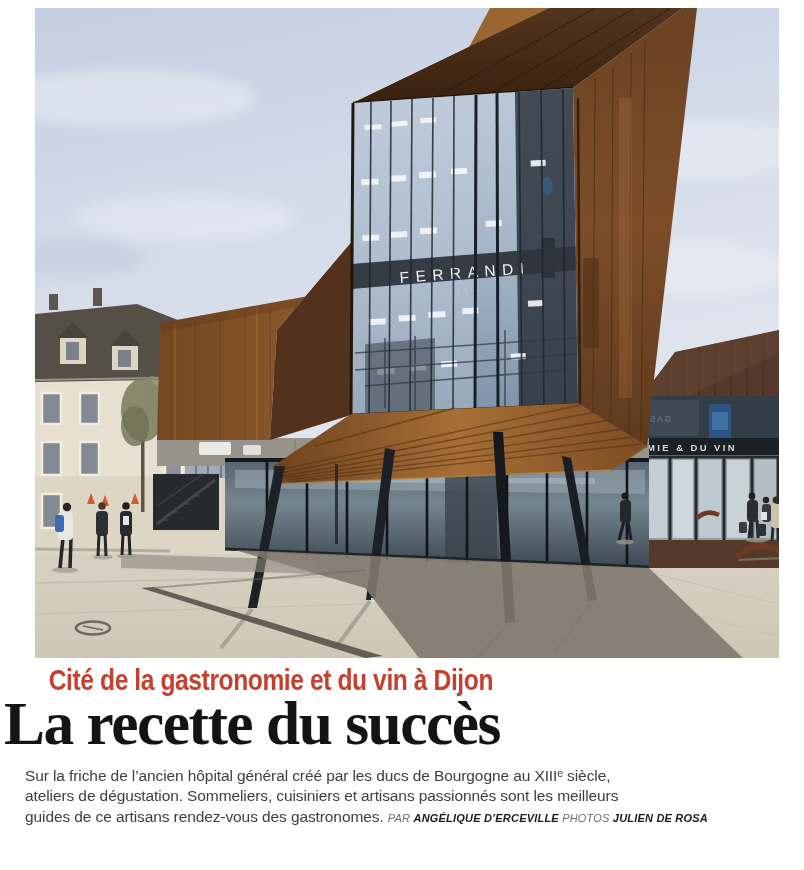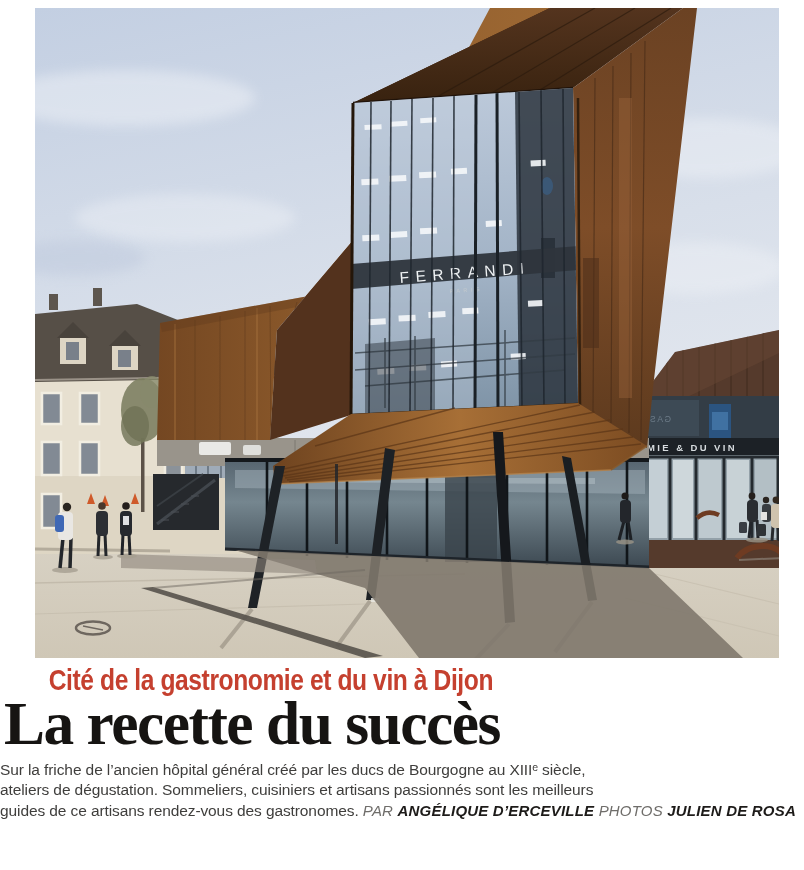--- a/index.html
+++ b/index.html
@@ -6,23 +6,23 @@
   .page{position:relative;width:804px;height:870px;background:#fff;overflow:hidden;
         font-family:"Liberation Sans",sans-serif;}
   .photo-wrap{position:absolute;left:35px;top:8px;width:744px;height:650px;overflow:hidden;}
   .article{position:absolute;left:0;top:664px;width:804px;text-align:left;}
   .kicker{display:inline-block;font-weight:700;font-size:30px;line-height:1.05;
           letter-spacing:-.5px;transform:scaleX(.82);transform-origin:center;
           font-family:"Liberation Sans",sans-serif;}
   .title{font-family:"Liberation Serif",serif;font-weight:700;font-size:62px;
          line-height:.96;letter-spacing:-1.5px;color:#161412;margin-top:-2px;
          transform:scaleX(.99);transform-origin:center;}
-  .intro{margin-top:7px;font-size:15.5px;line-height:1.32;color:#3f3e3c;letter-spacing:-.1px;}
+  .intro{margin-top:13px;font-size:15.5px;line-height:1.32;color:#3f3e3c;letter-spacing:-.1px;padding-left:25px;}
   .intro .line{display:block;}
-  .byline{font-size:15px;font-style:italic;letter-spacing:.2px;white-space:nowrap;}
+  .byline{font-size:11px;font-style:italic;letter-spacing:.2px;white-space:nowrap;}
   .byline .lbl{color:#6f6d6a;font-weight:400;}
   .byline .nm{color:#1d1b19;font-weight:700;}
   svg text{font-family:"Liberation Sans",sans-serif;}
 </style>
 </head>
 <body>
 
 <div class="page">
 
   <div class="photo-wrap">

